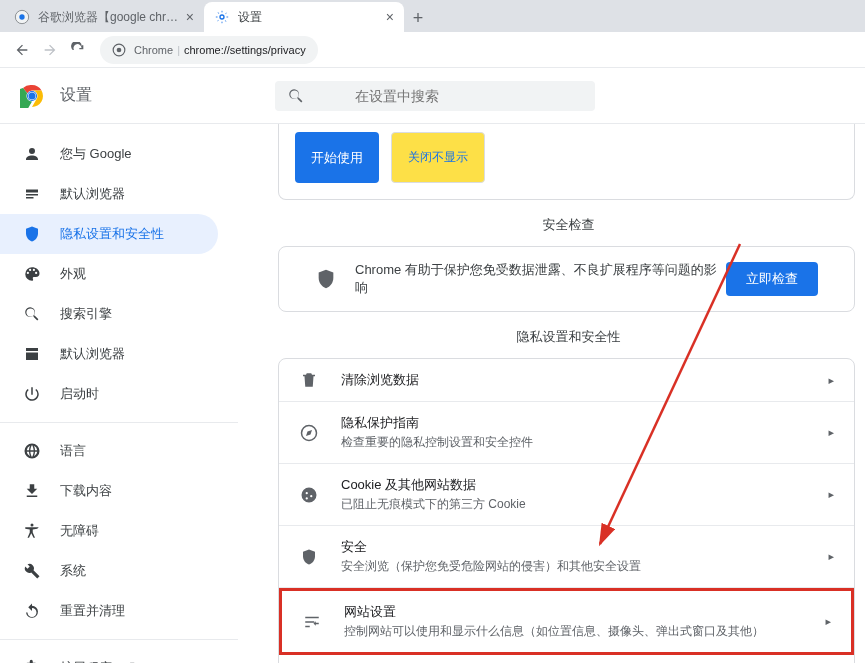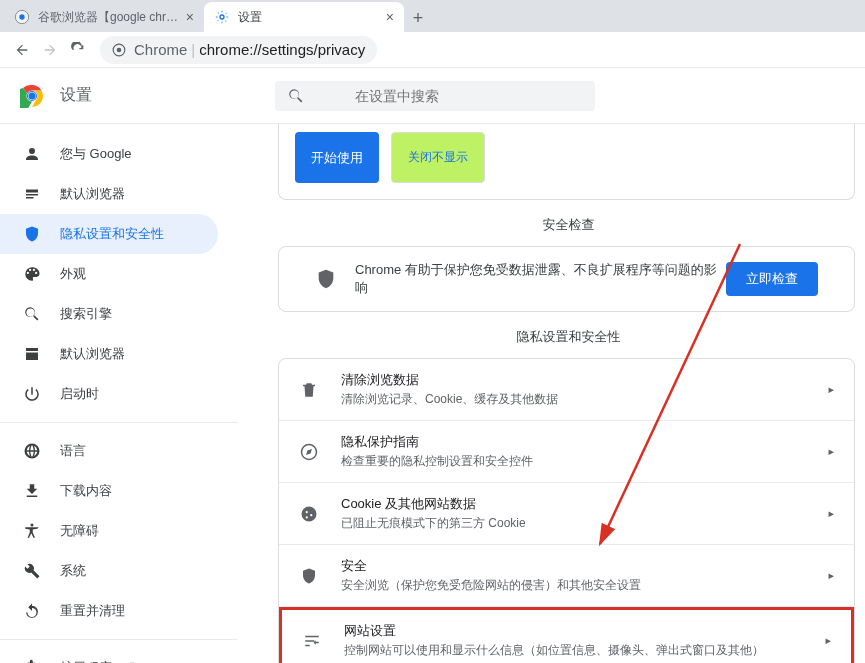--- a/index.html
+++ b/index.html
@@ -11,21 +11,21 @@
     .tab.active { background: #fff; color: #3c4043; }
     .tab .favicon { width: 16px; height: 16px; margin-right: 8px; flex-shrink: 0; }
     .tab .tab-title { overflow: hidden; white-space: nowrap; text-overflow: ellipsis; flex: 1; }
     .tab .close { margin-left: 6px; color: #5f6368; font-size: 14px; cursor: pointer; }
     .new-tab { width: 28px; height: 28px; display: flex; align-items: center; justify-content: center; color: #5f6368; font-size: 18px; cursor: pointer; }
     
     
     .toolbar { height: 36px; background: #fff; display: flex; align-items: center; padding: 0 8px; border-bottom: 1px solid #e8eaed; }
     .nav-btn { width: 28px; height: 28px; display: flex; align-items: center; justify-content: center; color: #5f6368; cursor: pointer; }
     .nav-btn.disabled { color: #bdc1c6; }
-    .omnibox { margin-left: 8px; display: flex; align-items: center; height: 28px; border-radius: 14px; background: #f1f3f4; padding: 0 12px; color: #5f6368; font-size: 15px; }
+    .omnibox { margin-left: 8px; display: flex; align-items: center; height: 28px; border-radius: 14px; background: #f1f3f4; padding: 0 12px; color: #5f6368; font-size: 11px; }
     .omnibox .lock { width: 14px; height: 14px; margin-right: 8px; }
     .url-chrome { color: #5f6368; }
     .url-rest { color: #202124; }
     
     
     .settings-header { height: 56px; display: flex; align-items: center; padding: 0 20px; border-bottom: 1px solid #e8eaed; }
     .chrome-logo { width: 24px; height: 24px; margin-right: 16px; }
     .settings-title { font-size: 16px; color: #5f6368; }
     .search-box { margin-left: auto; margin-right: 250px; display: flex; align-items: center; background: #f1f3f4; border-radius: 4px; padding: 6px 12px; width: 320px; }
     .search-box .si { color: #5f6368; margin-right: 10px; }
@@ -39,21 +39,21 @@
     .sidebar-item .si { width: 20px; height: 20px; margin-right: 18px; display: flex; align-items: center; justify-content: center; }
     .divider { height: 1px; background: #e8eaed; margin: 8px 0; }
     .ext-link { margin-left: 10px; color: #5f6368; }
     
     .main { flex: 1; padding: 0 10px 0 0; overflow: hidden; margin-left: 40px; }
     .section-title { font-size: 13px; color: #3c4043; margin: 16px 0 12px 4px; text-align: center; }
     
     
     .partial-card { background: #fff; border: 1px solid #dadce0; border-radius: 8px; border-top: none; border-top-left-radius: 0; border-top-right-radius: 0; margin-bottom: 8px; padding: 8px 16px 16px; display: flex; gap: 12px; }
     .btn-blue-sm { background: #1a73e8; color: #fff; border: none; border-radius: 4px; padding: 6px 16px; font-size: 13px; cursor: pointer; }
-    .btn-outline-sm { background: #bef264; color: #1a73e8; border: 1px solid #dadce0; border-radius: 4px; padding: 16px 16px; font-size: 12px; cursor: pointer; }
+    .btn-outline-sm { background: #fde047; color: #1a73e8; border: 1px solid #dadce0; border-radius: 4px; padding: 16px 16px; font-size: 12px; cursor: pointer; }
     
     
     .card { background: #fff; border: 1px solid #dadce0; border-radius: 8px; padding: 14px 36px; display: flex; align-items: center; }
     .card .shield { margin-right: 18px; }
     .card .txt { flex: 1; font-size: 13px; color: #3c4043; }
     .btn-blue { background: #1a73e8; color: #fff; border: none; border-radius: 4px; padding: 8px 20px; font-size: 13px; cursor: pointer; }
     
     
     .list-card { background: #fff; border: 1px solid #dadce0; border-radius: 8px; overflow: hidden; }
     .list-row { display: flex; align-items: center; padding: 12px 20px; border-bottom: 1px solid #e8eaed; cursor: pointer; position: relative; justify-content: center; }
@@ -285,21 +285,20 @@
     <div class="section-title">隐私设置和安全性</div>
     <div class="list-card" id="privacy-list">
         <div class="list-row">
           <span class="ri">
             <svg width="18" height="18" viewBox="0 0 24 24">
               <path fill="currentColor" d="M6 7h12l-1 14H7zm3-4h6l1 2h4v2H4V5h4z"></path>
             </svg>
           </span>
           <div class="texts">
             <div class="title">清除浏览数据</div>
-            <div class="sub">清除浏览记录、Cookie、缓存及其他数据</div>
           </div>
           <span class="chev">▸</span>
         </div>
         <div class="list-row">
           <span class="ri">
             <svg width="18" height="18" viewBox="0 0 24 24">
               <circle cx="12" cy="12" r="10" fill="none" stroke="currentColor" stroke-width="2"></circle>
               <path fill="currentColor" d="M16 8l-6 2-2 6 6-2z"></path>
             </svg>
           </span>

